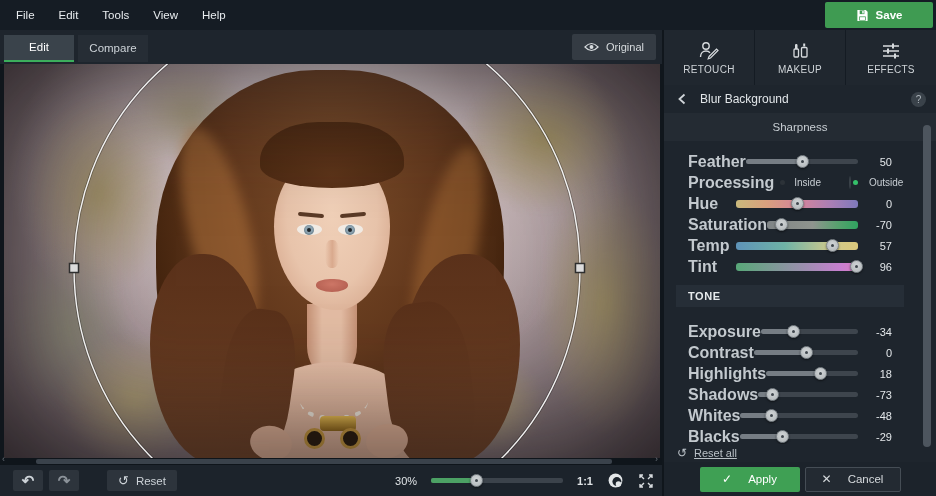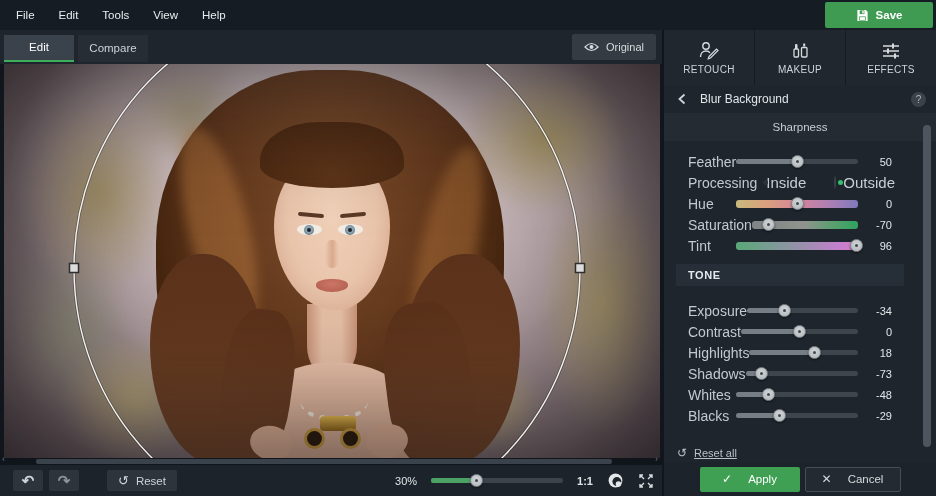--- a/index.html
+++ b/index.html
@@ -91,35 +91,35 @@
   .ptab.active { background:#3a434b; border-bottom:2px solid #3cae5c; }
   .ptab-label { font-size:10px; letter-spacing:.3px; color:#cfd4d8; }
   .panel-header { height:28px; display:flex; align-items:center; padding:0 10px 0 12px; gap:12px; }
   .panel-title { font-size:12px; color:#e2e6e9; }
   .help-btn { margin-left:auto; width:15px; height:15px; border-radius:50%; background:#3a424a; color:#aeb5bb; font-size:10px; display:flex; align-items:center; justify-content:center; cursor:pointer; }
   .subtabs { height:28px; display:flex; }
   .subtab { flex:1; background:#242b33; display:flex; align-items:center; justify-content:center; font-size:11.5px; color:#c8ced3; cursor:pointer; }
   .subtab.active { background:#2b333c; border-bottom:2px solid #3cae5c; color:#fff; }
   .panel-content { height:303px; padding:10px 44px 0 24px; overflow:hidden; }
   .srow { display:flex; align-items:center; height:21px; }
-  .slabel { flex:0 0 48px; font-size:14px; color:#c3c9ce; white-space:nowrap; }
+  .slabel { flex:0 0 48px; font-size:16px; color:#c3c9ce; white-space:nowrap;font-weight:bold; }
   .strack { position:relative; flex:1; height:8px; border-radius:3px; background:#3e454d; cursor:pointer; }
   .strack.plain { height:5px; }
   .sfill { position:absolute; left:0; top:0; height:100%; background:#767d84; border-radius:3px 0 0 3px; }
   .track-hue { background:linear-gradient(90deg,#c9b97c,#d9a07e 25%,#d5849b 52%,#a97fb5 78%,#7e79bb); }
   .track-saturation { background:linear-gradient(90deg,#7f8486,#8f948e 50%,#57a06e 78%,#2fa35f); }
   .track-temp { background:linear-gradient(90deg,#5e93b8,#6fb3a6 40%,#cfc98c 78%,#dbc87b); }
   .track-tint { background:linear-gradient(90deg,#58a878,#9b8fae 55%,#c77fd0 86%,#d97cc0); }
   .svalue { flex:0 0 34px; text-align:right; font-size:11px; color:#e2e6e9; }
   .radio { position:relative; width:13px; height:13px; border-radius:50%; cursor:pointer; }
   .radio.off { background:#8a9196; }
   .radio.off::after { content:""; position:absolute; left:4px; top:4px; width:5px; height:5px; border-radius:50%; background:#2c3238; }
   .radio.on { background:#262d34; border:1px solid #3a4249; }
   .radio.on::after { content:""; position:absolute; left:3px; top:3px; width:5px; height:5px; border-radius:50%; background:#35c06a; }
-  .rlabel { font-size:15px; color:#c8ced3; margin-left:7px; cursor:pointer; }
+  .rlabel { font-size:10px; color:#c8ced3; margin-left:18px; cursor:pointer; }
   .section-bar { height:22px; margin:8px -12px 8px -12px; background:#262e37; display:flex; align-items:center; padding:0 12px; font-weight:bold; font-size:11px; letter-spacing:.6px; color:#e6eaec; }
   .tone-gap { height:6px; }
   .vscroll { position:absolute; right:5px; top:95px; width:8px; height:322px; border-radius:4px; background:#4d555e; }
   .reset-all-row { height:18px; display:flex; align-items:center; gap:7px; padding-left:13px; color:#b9c0c6; }
   .reset-all-link { font-size:11px; text-decoration:underline; cursor:pointer; color:#b9c0c6; }
   .panel-actions { height:34px; display:flex; align-items:center; justify-content:center; gap:5px; background:#1c232b; }
   .apply-btn { width:100px; height:25px; background:#3fa054; border-radius:2px; color:#fff; display:flex; align-items:center; justify-content:center; gap:16px; font-size:11.5px; cursor:pointer; }
   .cancel-btn { width:96px; height:25px; background:#232a32; border:1px solid #454d55; border-radius:2px; color:#d7dbde; display:flex; align-items:center; justify-content:center; gap:16px; font-size:11.5px; cursor:pointer; }
   .glyph { font-size:12px; }
   svg { display:block; }
@@ -323,20 +323,27 @@
               <span class="svalue">0</span>
             </div>
             <div class="srow">
               <span class="slabel">Saturation</span>
               <div class="strack track-saturation">
                 <div class="knob" style="left: 15%;"></div>
               </div>
               <span class="svalue">-70</span>
             </div>
             <div class="srow">
+              <span class="slabel">Temp</span>
+              <div class="strack track-temp">
+                <div class="knob" style="left: 78.5%;"></div>
+              </div>
+              <span class="svalue">57</span>
+            </div>
+            <div class="srow">
               <span class="slabel">Tint</span>
               <div class="strack track-tint">
                 <div class="knob" style="left: 98%;"></div>
               </div>
               <span class="svalue">96</span>
             </div>
           </div>
         <div class="section-bar">TONE</div>
         <div class="tone-gap"></div>
         <div id="toneRows">

